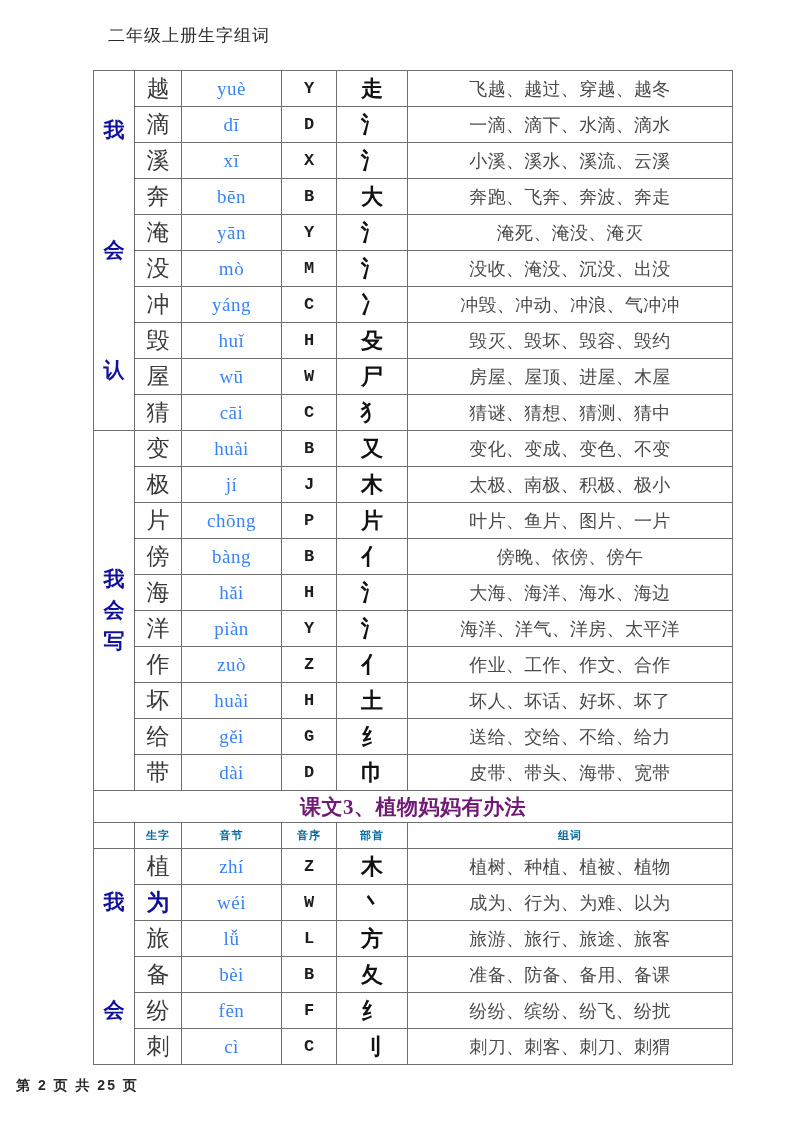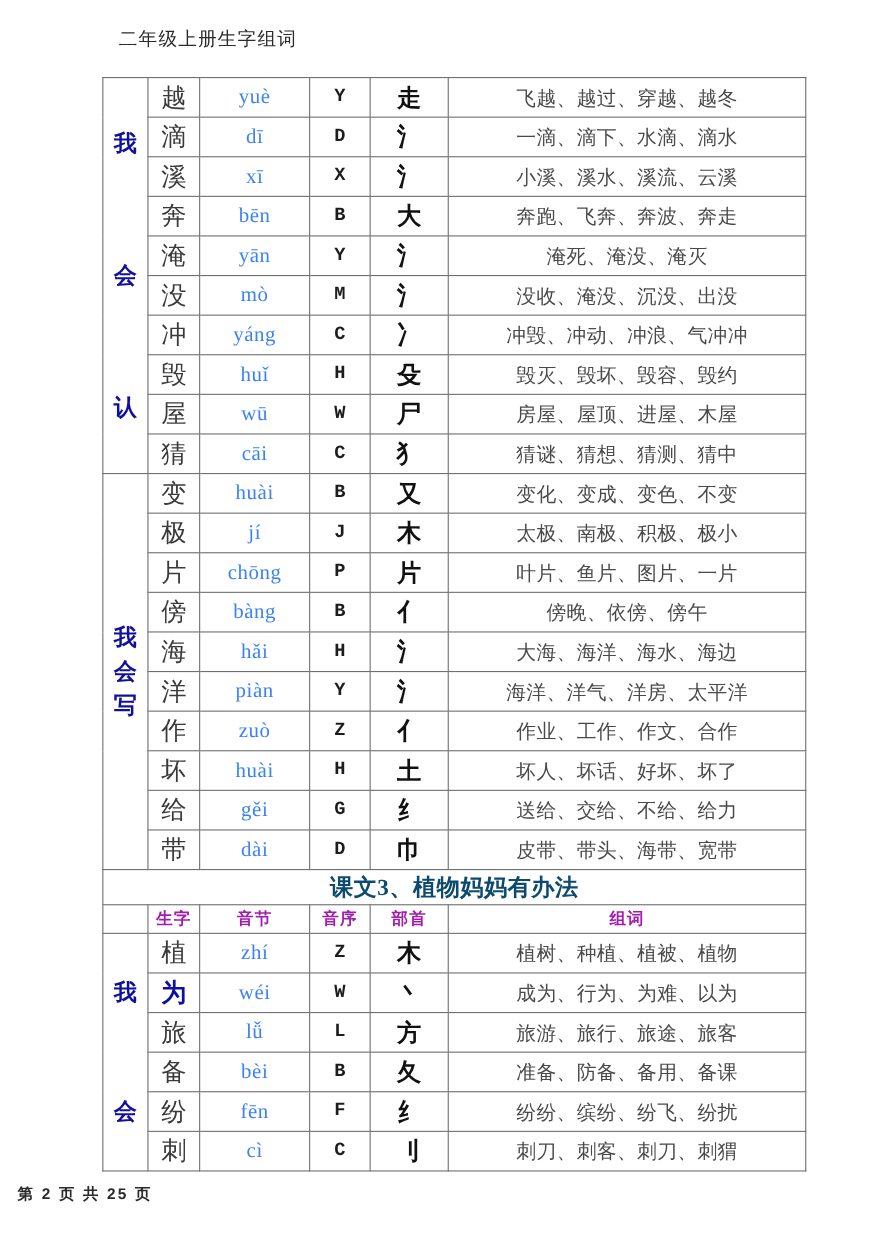--- a/index.html
+++ b/index.html
@@ -123,32 +123,32 @@
   }
 
   tr.body-row td { height: 35px; }
 
   
   .lesson-cell {
     text-align: left;
     padding-left: 4px;
     font-size: 21px;
     font-weight: bold;
-    color: #0c4a6e;
+    color: #701a75;
     height: 31px;
     font-family: "Liberation Serif", "DejaVu Serif", serif;
     letter-spacing: 0.5px;
   }
 
   
   tr.head-row td { height: 25px; }
   .col-head {
-    color: #a21caf;
-    font-weight: bold;
-    font-size: 15px;
+    color: #0369a1;
+    font-weight: bold;
+    font-size: 11px;
     font-family: Liberation Sans, sans-serif;
     letter-spacing: 1px;
   }
   .col-head-blank { background: #ffffff; }
 
   
   .footer {
     position: absolute;
     left: 0;
     top: 1077px;

